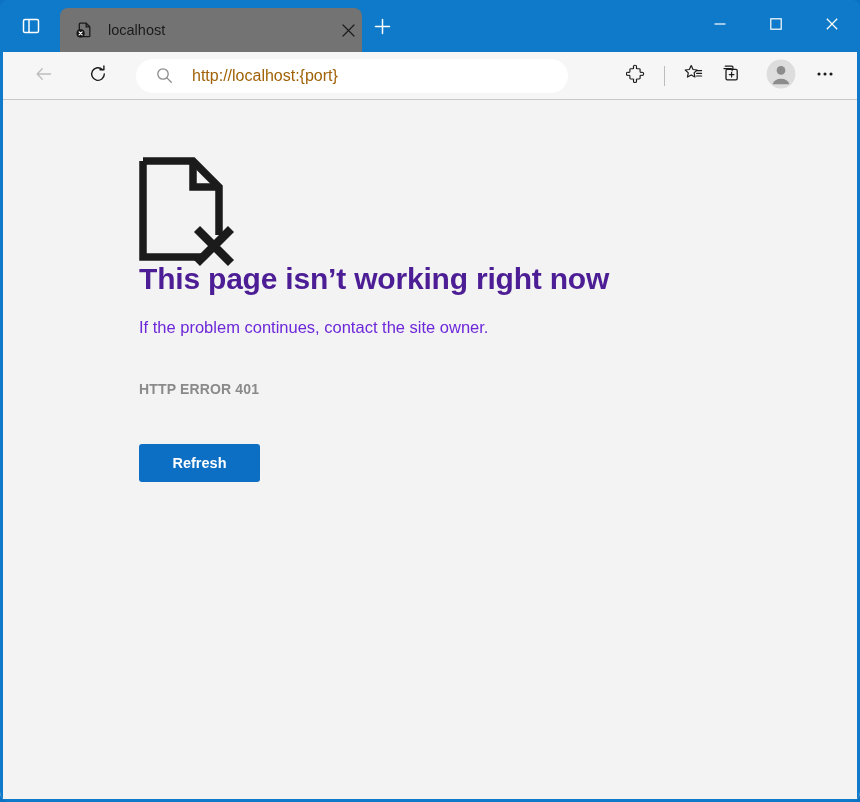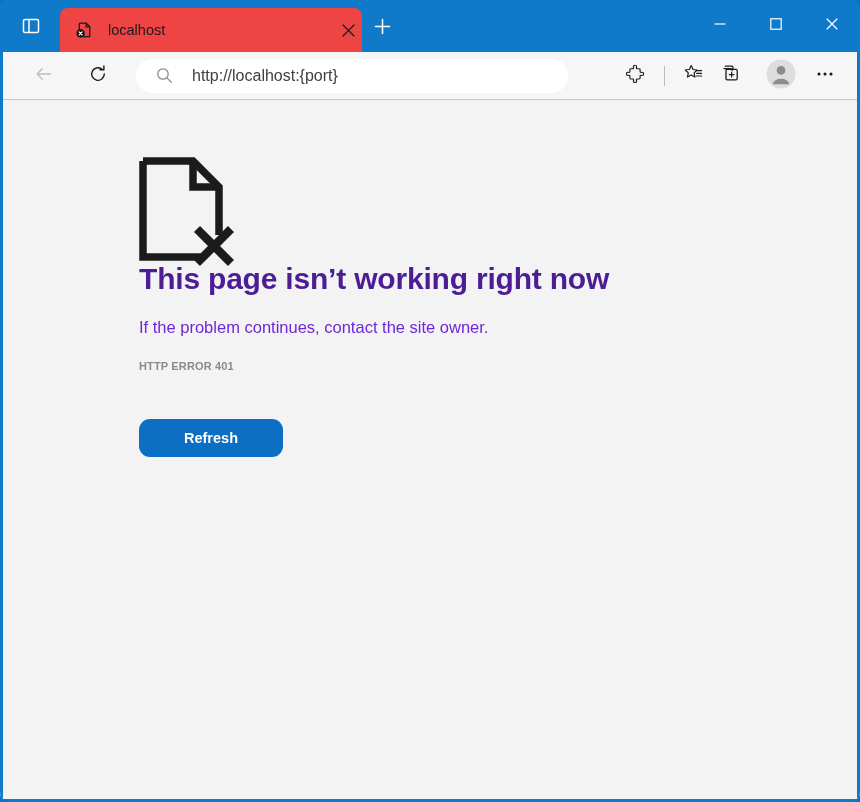--- a/index.html
+++ b/index.html
@@ -41,21 +41,21 @@
     justify-content: center;
     cursor: pointer;
   }
 
   #tab {
     position: absolute;
     left: 60px;
     top: 8px;
     width: 302px;
     height: 44px;
-    background: #ef4444;
+    background: #737373;
     border-radius: 8px 8px 0 0;
     display: flex;
     align-items: center;
     padding: 0 1px 0 14px;
   }
 
   #tab-favicon {
     width: 20px; height: 20px;
     flex: 0 0 20px;
     display: flex; align-items: center; justify-content: center;
@@ -136,21 +136,21 @@
   }
   #address-search-icon {
     width: 20px; height: 20px;
     flex: 0 0 20px;
     display: flex; align-items: center; justify-content: center;
     margin-left: 4px;
   }
   #address-text {
     margin-left: 18px;
     font-size: 16px;
-    color: #404040;
+    color: #a16207;
     white-space: nowrap;
     overflow: hidden;
   }
 
   #toolbar-actions {
     margin-left: auto;
     display: flex;
     align-items: center;
   }
   .tbtn {
@@ -190,35 +190,35 @@
     letter-spacing: -0.2px;
   }
 
   #error-subtext {
     margin-top: 22px;
     font-size: 16.5px;
     color: #6d28d9;
   }
 
   #error-code {
-    margin-top: 23px;
-    font-size: 11px;
+    margin-top: 44px;
+    font-size: 14px;
     font-weight: bold;
     color: #8a8a8a;
     letter-spacing: 0.15px;
   }
 
   #refresh-action-button {
     margin-top: 47px;
-    width: 144px;
+    width: 121px;
     height: 38px;
     background: #0d6fc4;
     color: #ffffff;
     border: none;
-    border-radius: 11px;
+    border-radius: 3px;
     font-family: "Liberation Sans", sans-serif;
     font-size: 14.5px;
     font-weight: bold;
     cursor: pointer;
   }
 
   
   #edge-left, #edge-right, #edge-bottom {
     position: absolute;
     background: #0f7ac9;

